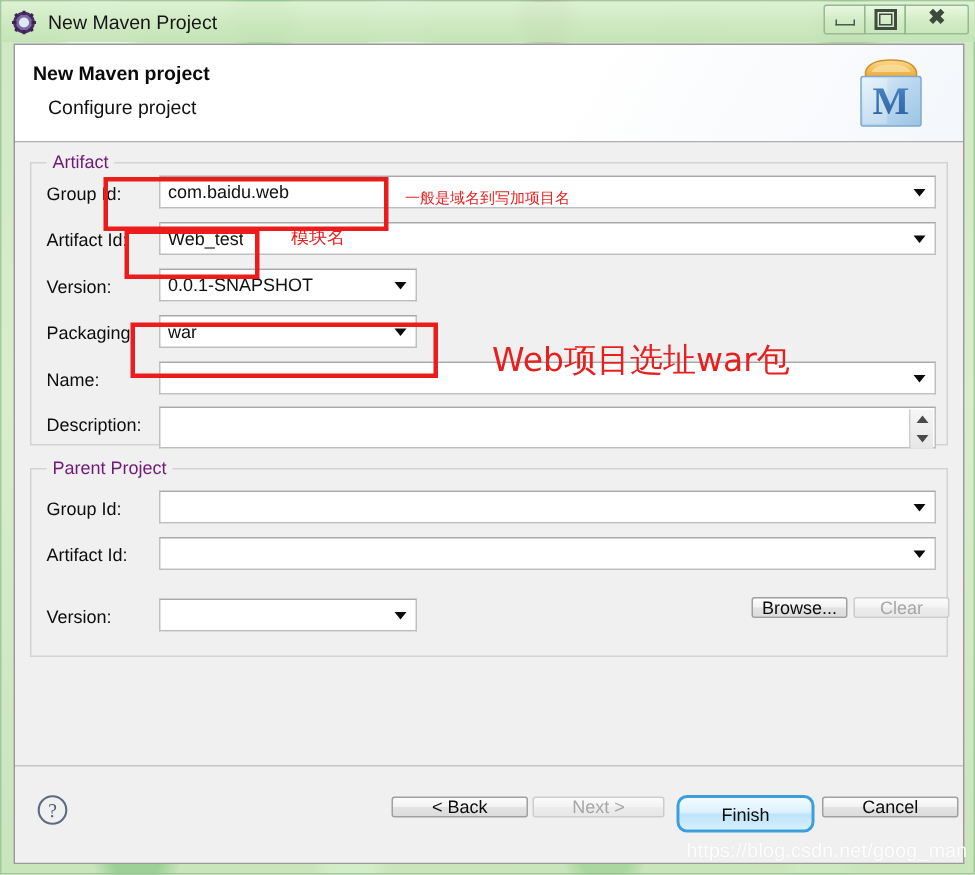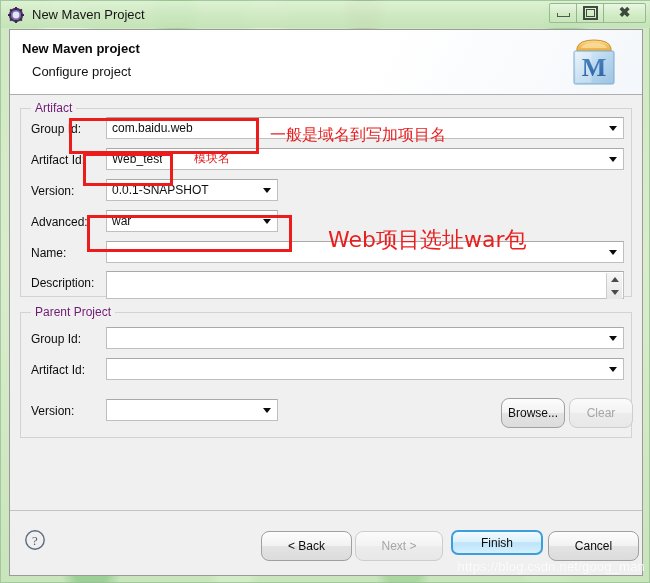--- a/index.html
+++ b/index.html
@@ -216,23 +216,23 @@
     border-left: 4px solid transparent;
     border-right: 4px solid transparent;
   }
   .spin .up   { border-bottom: 5px solid #4a4a4a; }
   .spin .down { border-top: 5px solid #4a4a4a; }
 
   
   .btn {
     position: absolute;
     box-sizing: border-box;
-    height: 30px;
+    height: 14px;
     border: 1px solid #a0a0a0;
-    border-radius: 8px;
+    border-radius: 2px;
     background: linear-gradient(180deg, #fdfdfd 0%, #f2f2f2 48%, #e3e3e3 52%, #dcdcdc 100%);
     font-size: 12px;
     color: #0c0c0c;
     display: flex;
     align-items: center;
     justify-content: center;
     font-family: "Liberation Sans", sans-serif;
   }
   .btn.disabled {
     color: #a6a6a6;
@@ -397,21 +397,21 @@
         <span class="ctext">Web_test</span>
         <span class="arrow"></span>
       </div>
 
       <div class="flabel" style="left:21px; top:89px;">Version:</div>
       <div class="combo" style="left:96px; top:84px; width:172px;">
         <span class="ctext">0.0.1-SNAPSHOT</span>
         <span class="arrow"></span>
       </div>
 
-      <div class="flabel" style="left:21px; top:120px;">Advanced:</div>
+      <div class="flabel" style="left:21px; top:120px;">Packaging:</div>
       <div class="combo" style="left:96px; top:115px; width:172px;">
         <span class="ctext">war</span>
         <span class="arrow"></span>
       </div>
 
       <div class="flabel" style="left:21px; top:151px;">Name:</div>
       <div class="combo" style="left:96px; top:146px; width:518px;">
         <span class="ctext"></span>
         <span class="arrow"></span>
       </div>
@@ -464,21 +464,21 @@
       </div>
       <div class="btn" style="left:251px; top:20px; width:91px;">&lt; Back</div>
       <div class="btn disabled" style="left:345px; top:20px; width:88px;">Next &gt;</div>
       <div class="btn default" style="left:441px; top:19px; width:92px; height:25px;">Finish</div>
       <div class="btn" style="left:538px; top:20px; width:91px;">Cancel</div>
     </div>
 
   </div>
 
   <div class="redbox" style="left:68px; top:117px; width:190px; height:36px;"></div>
-  <div class="redtext" style="left:269px; top:124px; font-size:16px;">一般是域名到写加项目名</div>
+  <div class="redtext" style="left:269px; top:124px; font-size:10px;">一般是域名到写加项目名</div>
 
   <div class="redbox" style="left:82px; top:152px; width:90px; height:33px;"></div>
   <div class="redtext" style="left:193px; top:149px; font-size:12px;">模块名</div>
 
   <div class="redbox" style="left:86px; top:214px; width:205px; height:37px;"></div>
   <div class="redtext" style="left:327px; top:224px; font-size:22px;">Web项目选址war包</div>
 
   <div id="watermark">https://blog.csdn.net/goog_man</div>
 
 </div>

